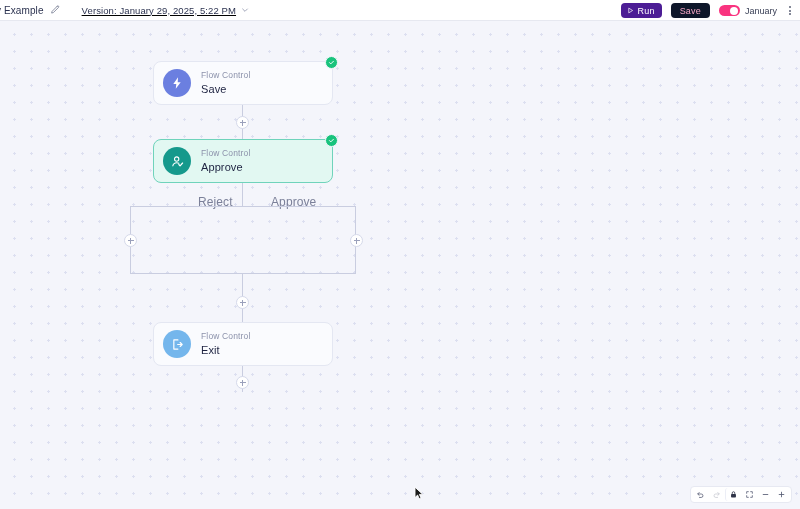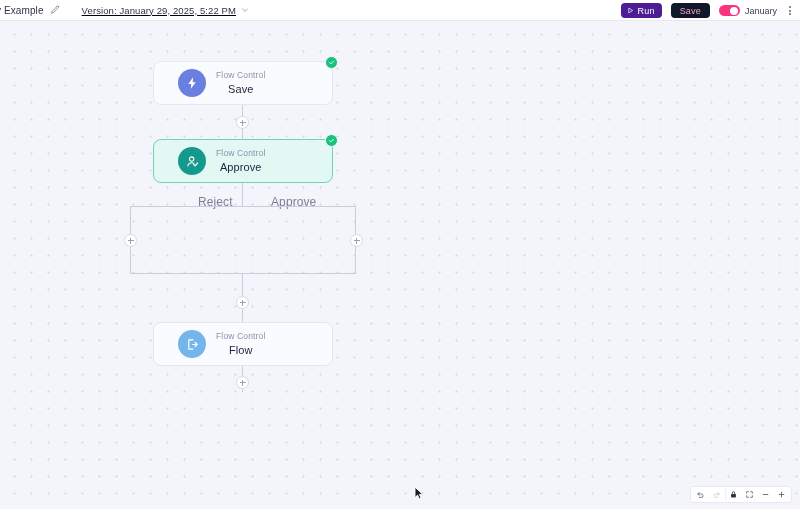--- a/index.html
+++ b/index.html
@@ -173,23 +173,22 @@
   .node {
     position: absolute;
     width: 180px;
     height: 44px;
     box-sizing: border-box;
     border-radius: 8px;
     background: #fafbfe;
     border: 1px solid #e4e7f2;
     display: flex;
     align-items: center;
-    padding-left: 24px;
-    cursor: pointer;
-    text-align: center;
+    padding-left: 9px;
+    cursor: pointer;
   }
   .node.selected {
     background: #e2f8f2;
     border: 1px solid #6fd3bb;
   }
   .node-ico {
     width: 28px;
     height: 28px;
     border-radius: 50%;
     flex: 0 0 28px;
@@ -429,21 +428,21 @@
 
       <div class="node" style="left:153px; top:301px;">
         <span class="node-ico ico-exit">
           <svg width="15" height="15" viewBox="0 0 18 18" fill="none">
             <path d="M9.5 3.5H4.6v11h4.9" stroke="#ffffff" stroke-width="1.4" stroke-linecap="round" stroke-linejoin="round"></path>
             <path d="M9.2 9h5.2M12.2 6.6 14.6 9l-2.4 2.4" stroke="#ffffff" stroke-width="1.4" stroke-linecap="round" stroke-linejoin="round"></path>
           </svg>
         </span>
         <span class="node-text">
           <span class="node-kind">Flow Control</span>
-          <span class="node-name">Flow</span>
+          <span class="node-name">Exit</span>
         </span>
       </div>
 
       <div class="edge edge-v" style="left:242px; top:345px; height:26px;"></div>
       <div class="plus" style="left:236px; top:355px;"></div>
 
     </div>
 
     <div class="zoom-bar">
 

